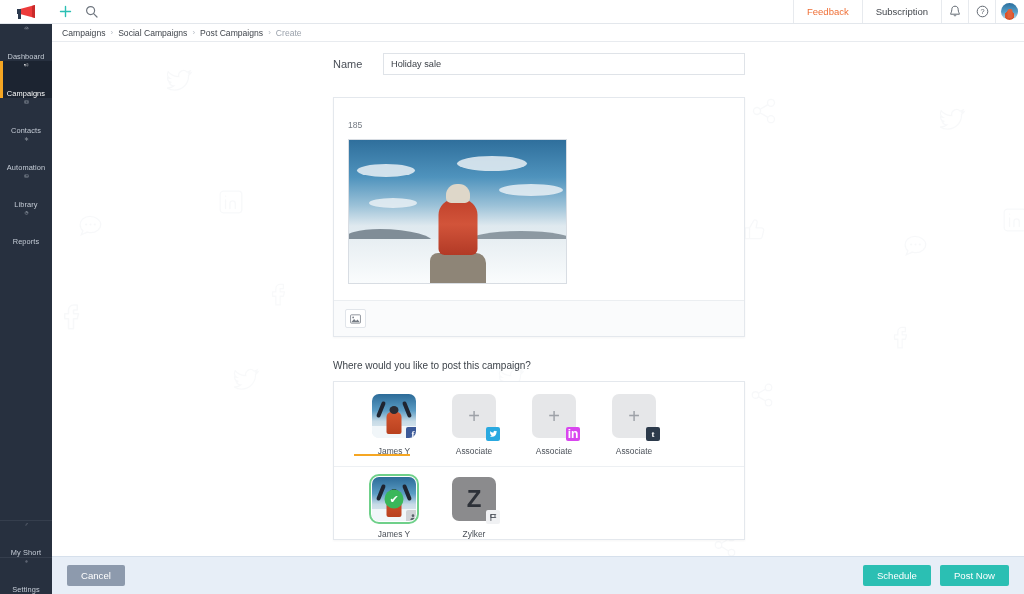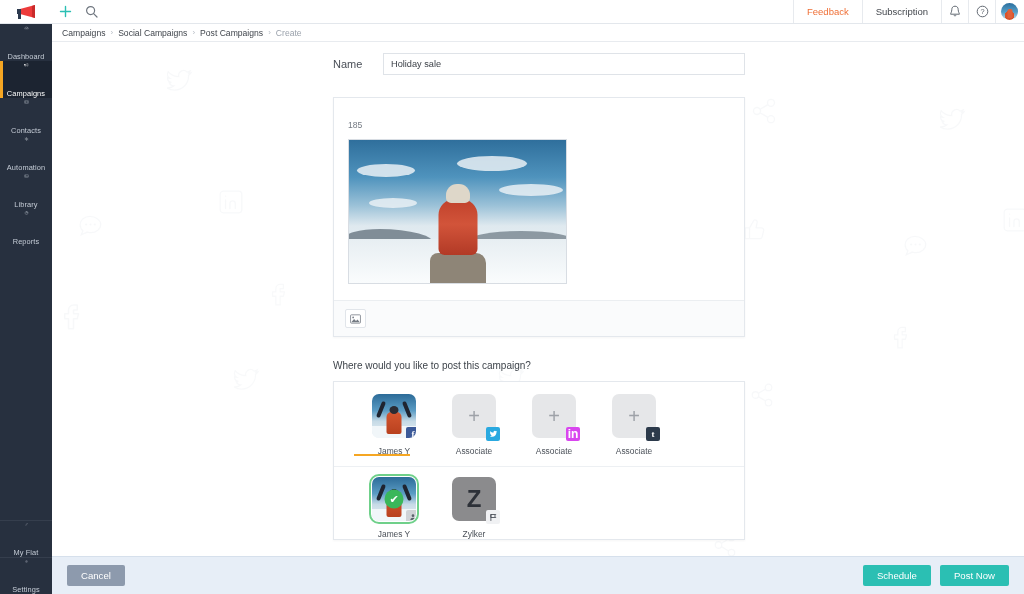--- a/index.html
+++ b/index.html
@@ -312,21 +312,21 @@
       <span class="nav-label">Reports</span>
     </div>
 
     <div class="nav-spacer"></div>
 
     <div class="nav-item nav-bottom">
       <svg width="15" height="14" viewBox="0 0 16 14">
         <path d="M5 11.6 C5 6 7.6 3.4 11.2 3.2" fill="none" stroke="currentColor" stroke-width="1.1" stroke-linecap="round"></path>
         <path d="M8.8 1 L11.8 3.2 L8.8 5.4" fill="none" stroke="currentColor" stroke-width="1.1" stroke-linejoin="round"></path>
       </svg>
-      <span class="nav-label">My Flat</span>
+      <span class="nav-label">My Short</span>
     </div>
 
     <div class="nav-item nav-bottom">
       <svg width="15" height="14" viewBox="0 0 16 14">
         <circle cx="8" cy="7" r="2.1" fill="none" stroke="currentColor" stroke-width="1.1"></circle>
         <path d="M8 1.5 L9 2.9 L10.7 2.5 L10.9 4.3 L12.5 5 L11.7 6.5 L12.7 7.9 L11.2 8.8 L11.2 10.6 L9.4 10.5 L8.3 11.9 L7 10.8 L5.3 11.3 L4.9 9.6 L3.3 9 L4 7.4 L3.2 5.9 L4.8 5.2 L5 3.4 L6.7 3.7 Z" fill="none" stroke="currentColor" stroke-width="1" stroke-linejoin="round"></path>
       </svg>
       <span class="nav-label">Settings</span>
     </div>
   </div>

